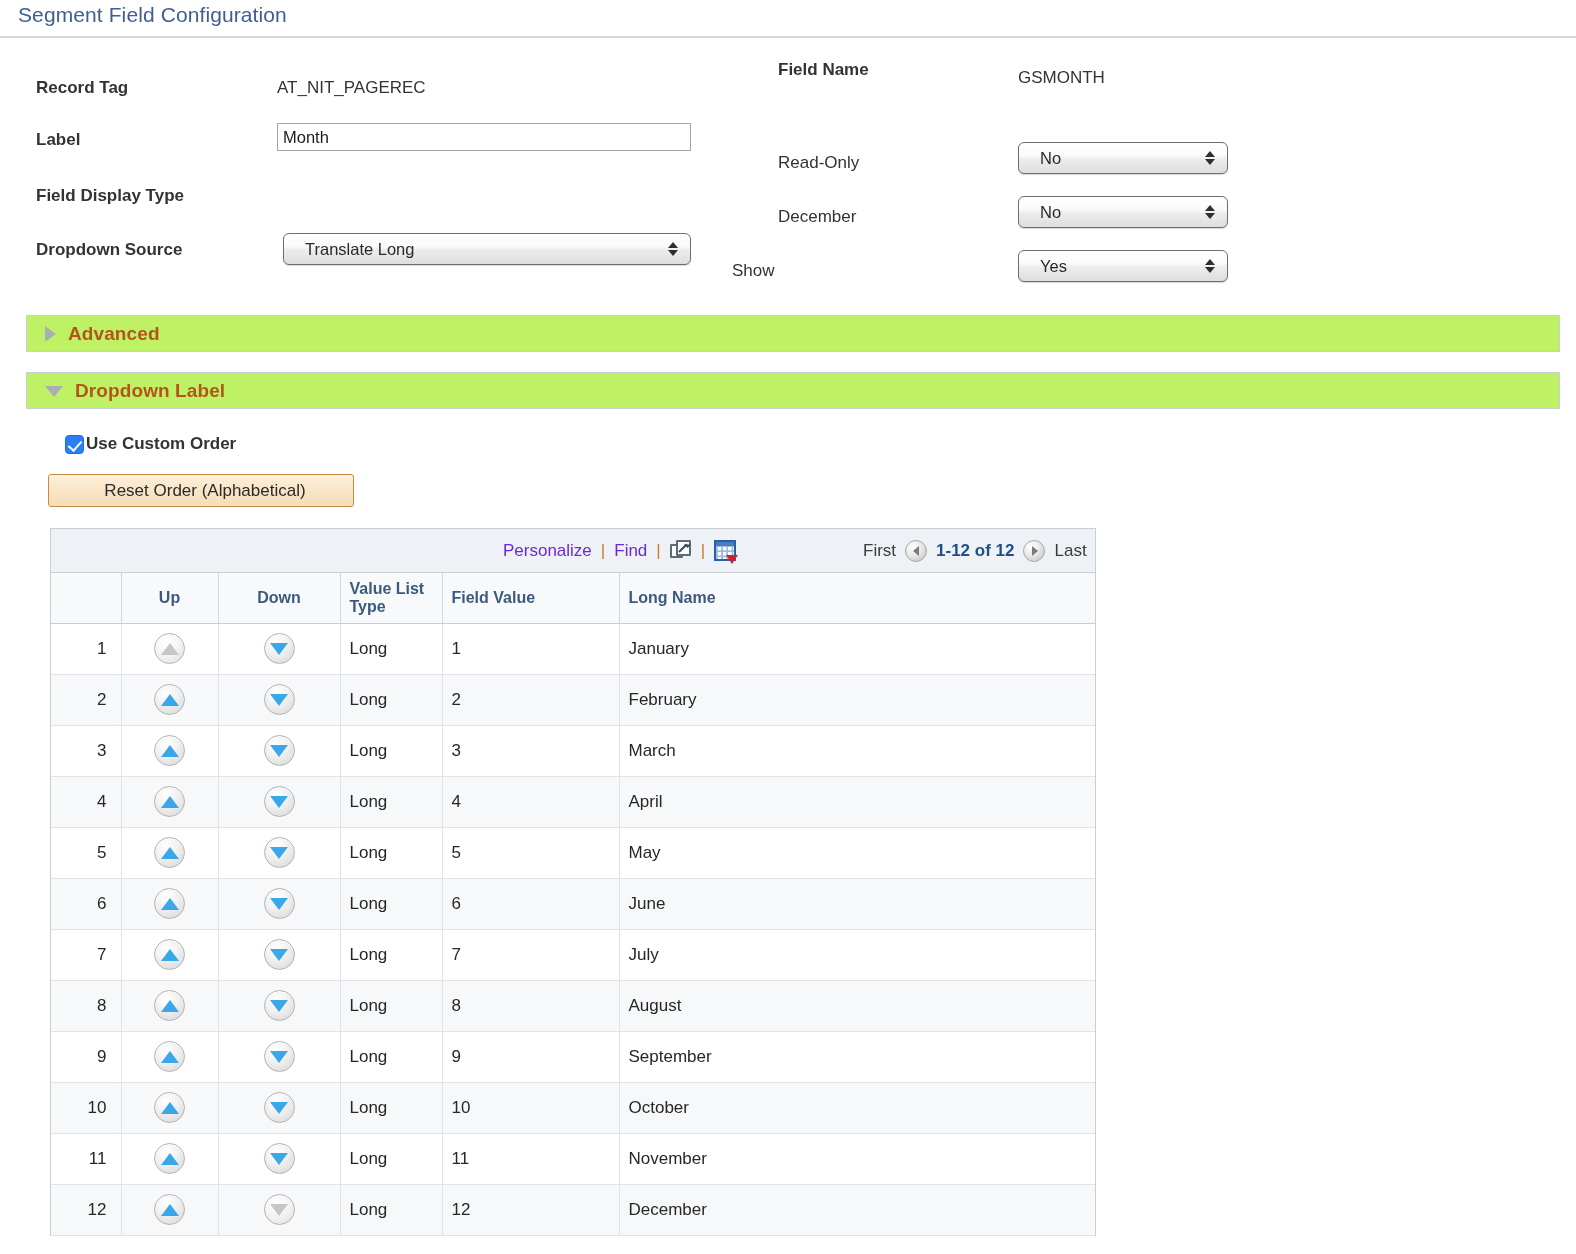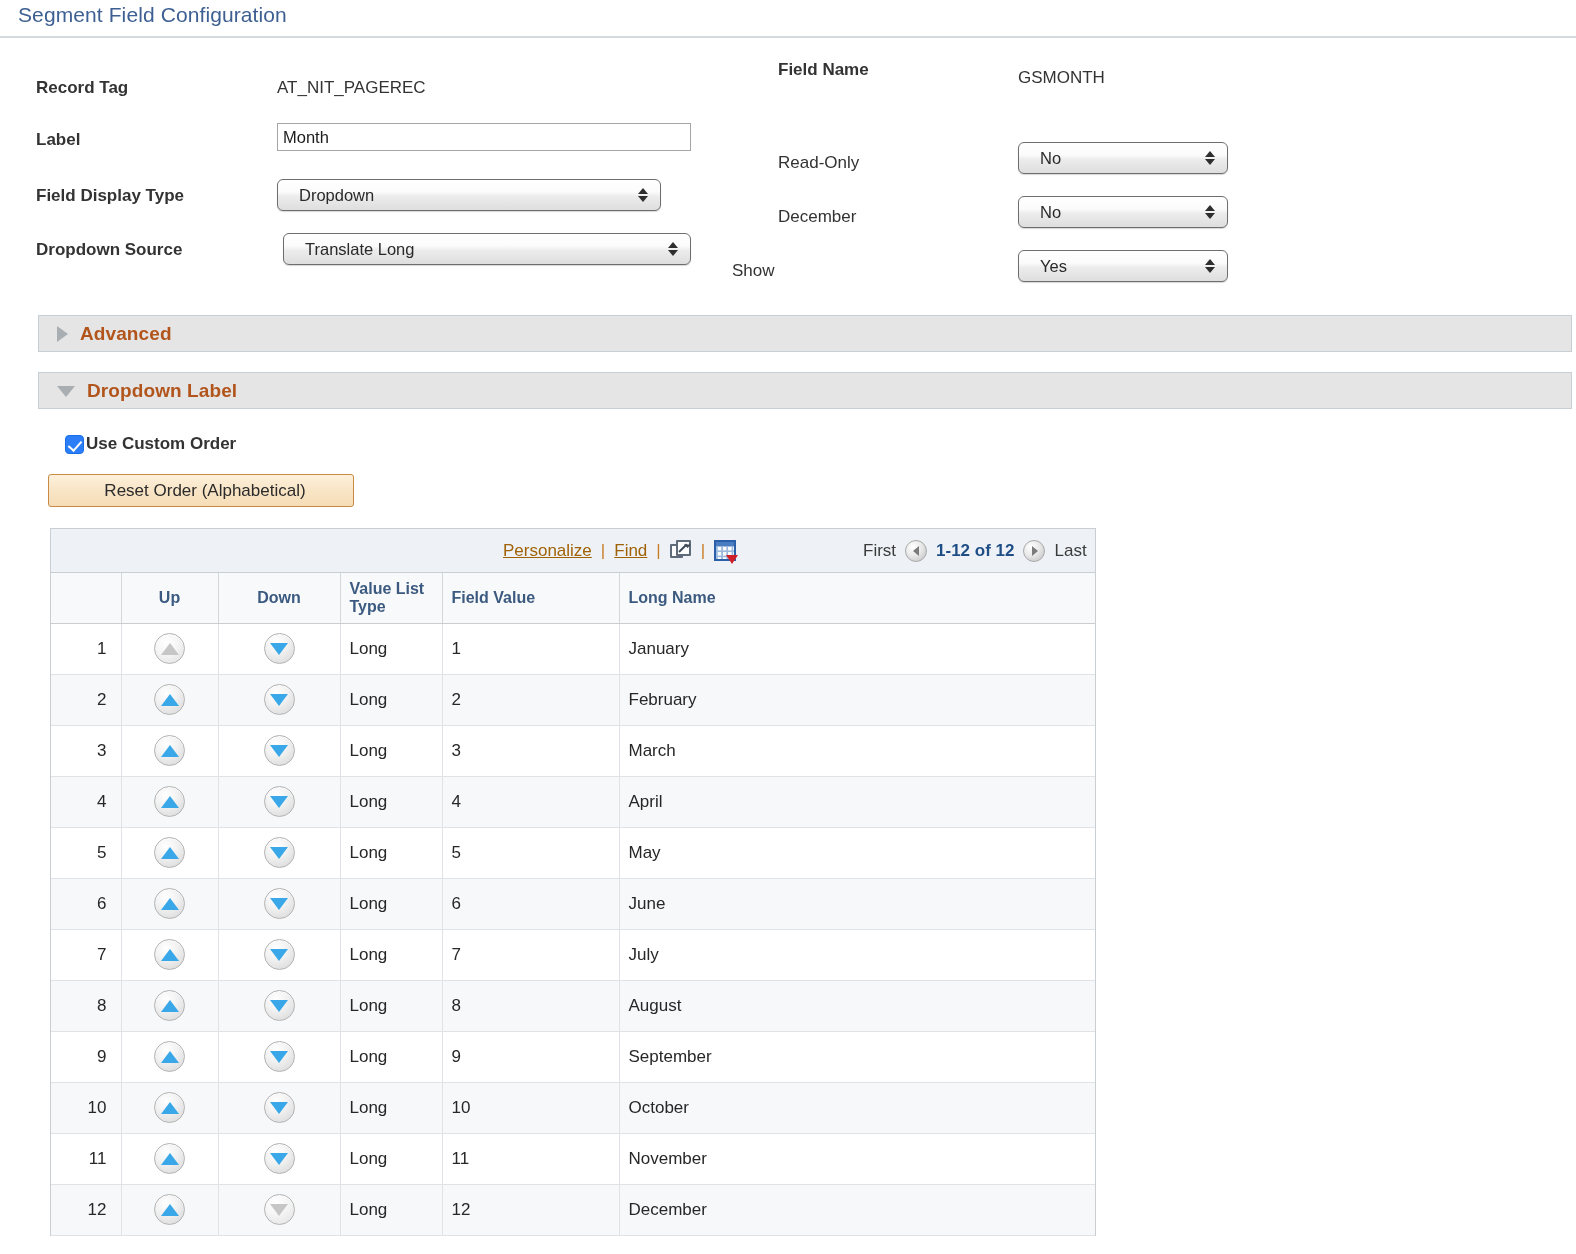--- a/index.html
+++ b/index.html
@@ -74,22 +74,22 @@
   .chev .up, .chev .dn {
     width: 0; height: 0;
     border-left: 5px solid transparent;
     border-right: 5px solid transparent;
   }
   .chev .up { border-bottom: 6px solid #2e2e2e; margin-bottom: 2px; }
   .chev .dn { border-top: 6px solid #2e2e2e; }
 
   
   .sect {
-    position: absolute; left: 38px; width: 1534px; height: 37px;
-    background: #e5e5e5;
+    position: absolute; left: 26px; width: 1534px; height: 37px;
+    background: #bef264;
     border: 1px solid #c7ced4;
     display: flex; align-items: center;
   }
   .sect .tri {
     width: 0; height: 0; margin-left: 18px; margin-right: 12px; flex: 0 0 auto;
   }
   .tri.collapsed {
     border-top: 8px solid transparent;
     border-bottom: 8px solid transparent;
     border-left: 11px solid #a9aeb2;
@@ -150,21 +150,21 @@
     background: #eef2f6;
     border-bottom: 1px solid #c9ced3;
     display: flex; align-items: center;
     position: relative;
   }
   .tb-links {
     position: absolute; left: 452px; top: 0; height: 44px;
     display: flex; align-items: center; gap: 0px;
     font-size: 17px;
   }
-  .tb-link { color: #a16207; cursor: pointer; white-space: nowrap; text-decoration: underline; }
+  .tb-link { color: #6d28d9; cursor: pointer; white-space: nowrap; }
   .tb-sep { color: #c97b23; margin: 0 9px; font-size: 17px; }
 
   
   .icon-newwin { position: relative; width: 22px; height: 22px; display: inline-block; cursor: pointer; }
   .icon-newwin .sq-back {
     position: absolute; left: 0; top: 4px; width: 13px; height: 14px;
     border: 2px solid #5f6b78; background: #ffffff; border-radius: 1px;
   }
   .icon-newwin .sq-front {
     position: absolute; left: 6px; top: 0px; width: 15px; height: 16px;
@@ -290,27 +290,20 @@
 
   <div class="form-area">
 
     <div class="lbl-bold" style="left:36px; top:32px;">Record Tag</div>
     <div class="val-text" style="left:277px; top:32px;">AT_NIT_PAGEREC</div>
 
     <div class="lbl-bold" style="left:36px; top:84px;">Label</div>
     <input class="txtinput" style="left: 277px; top: 77px; width: 414px; height: 28px;" value="Month">
 
     <div class="lbl-bold" style="left:36px; top:140px;text-align:right;">Field Display Type</div>
-    <div class="sel" style="left:277px; top:133px; width:384px; height:32px;">
-      <span class="sel-text">Dropdown</span>
-      <span class="chev">
-          <span class="up"></span>
-          <span class="dn"></span>
-        </span>
-    </div>
 
     <div class="lbl-bold" style="left:36px; top:194px;">Dropdown Source</div>
     <div class="sel" style="left:283px; top:187px; width:408px; height:32px;">
       <span class="sel-text">Translate Long</span>
       <span class="chev">
           <span class="up"></span>
           <span class="dn"></span>
         </span>
     </div>
 

